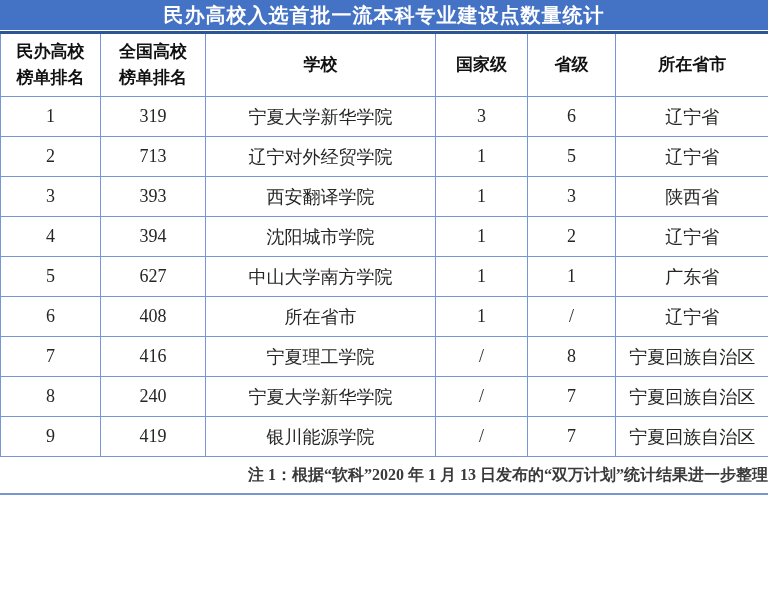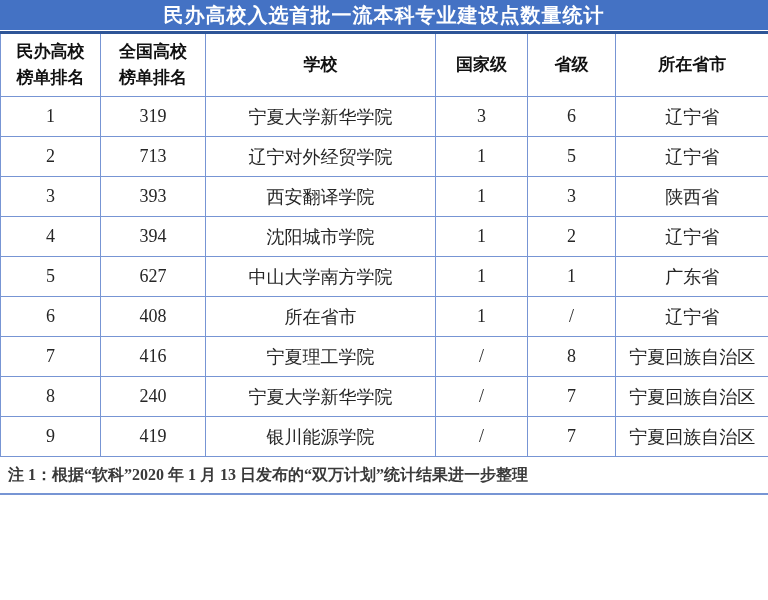--- a/index.html
+++ b/index.html
@@ -59,20 +59,21 @@
   }
   .note {
     height: 36px;
     line-height: 36px;
     padding-left: 8px;
     font-size: 16px;
     font-weight: 600;
     color: var(--note-text, #3A3A3A);
     white-space: nowrap;
     overflow: hidden;
+    text-align: right;
   }
 </style>
 </head>
 <body>
 
 <div class="page">
 
   <div class="title-bar">民办高校入选首批一流本科专业建设点数量统计</div>
   <div class="title-underline"></div>
 

